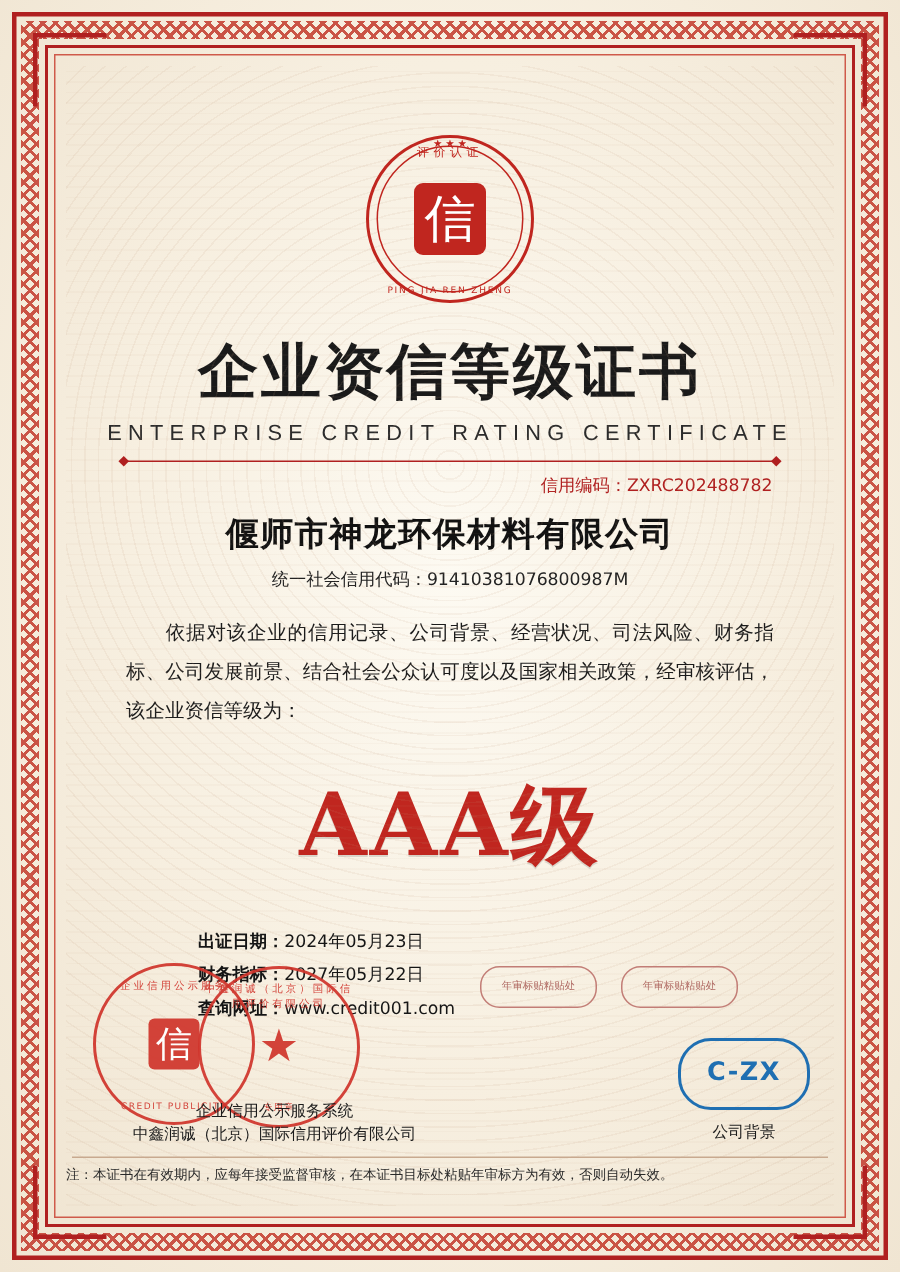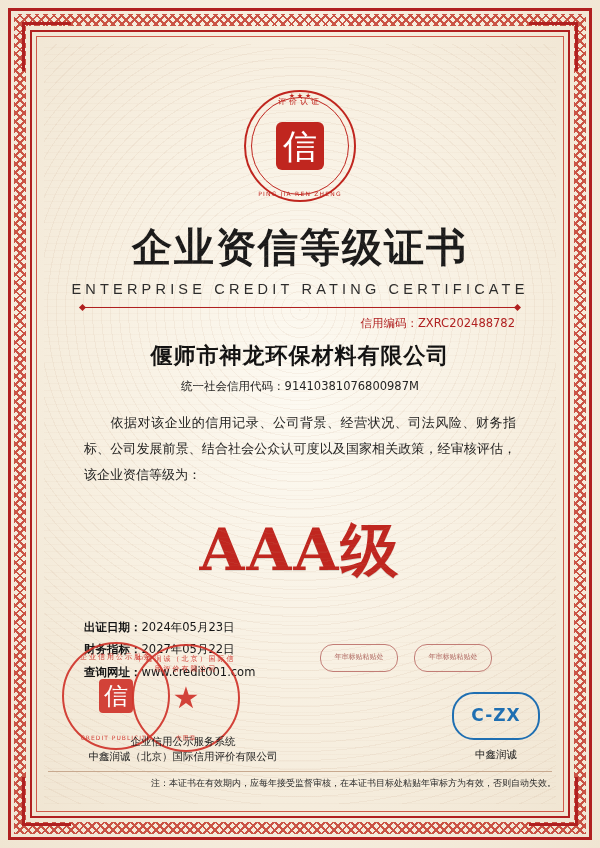--- a/index.html
+++ b/index.html
@@ -157,21 +157,21 @@
     letter-spacing:2px;
     text-shadow:0 1px 0 rgba(0,0,0,.12);
   }
 
   
   .details{
     margin-top:26px;width:432px;position:relative;
     font-family:"DejaVu Sans", sans-serif;
     font-size:11.5px;color:#151515;line-height:1.95;
   }
-  .details .row{display:block;}
+  .details .row{display:block;margin-left:48px;}
   .details .lbl{font-weight:bold;}
   .annual{
     position:absolute;right:0;top:22px;width:196px;
   }
   .annual .t{font-size:11.5px;font-weight:bold;color:#151515;}
   .stamp-slots{display:flex;gap:16px;margin-top:6px;}
   .slot{
     width:76px;height:26px;border:1px solid #c27d76;border-radius:13px;
     font-size:7px;color:#b06a63;display:flex;align-items:center;justify-content:center;
     font-family:Liberation Serif, serif;
@@ -225,21 +225,21 @@
     width:84px;height:84px;margin:0 auto;background:#fff;
     background-image:
       repeating-linear-gradient(0deg,#111 0 4px,#fff 4px 8px),
       repeating-linear-gradient(90deg,#111 0 4px,transparent 4px 8px);
     background-blend-mode:screen;
     border:2px solid #fff;
   }
   .qr .cap{font-size:10.5px;color:#1c1c1c;margin-top:8px;font-family:"DejaVu Sans", sans-serif;}
 
   .footnote{
-    position:absolute;left:0;right:0;bottom:14px;text-align:right;
+    position:absolute;left:0;right:0;bottom:14px;text-align:left;
     font-size:9px;color:#2a2a2a;
     font-family:"DejaVu Sans", sans-serif;
   }
   .footline{
     position:absolute;left:4px;right:4px;bottom:32px;height:1px;background:#c8a98f;
   }
 </style>
 </head>
 <body>
 
@@ -317,21 +317,21 @@
         </div>
         <div class="seal-caption">
           <div>企业信用公示服务系统</div>
           <div>中鑫润诚（北京）国际信用评价有限公司</div>
         </div>
       </div>
 
       <div class="right-group">
         <div class="mutual">
           <div class="badge">C-ZX</div>
-          <div class="cap">中鑫润诚</div>
+          <div class="cap">公司背景</div>
         </div>
       </div>
     </div>
 
     <div class="footline"></div>
     <div class="footnote">注：本证书在有效期内，应每年接受监督审核，在本证书目标处粘贴年审标方为有效，否则自动失效。</div>
   </div>
 </div>
 
 </body></html>

